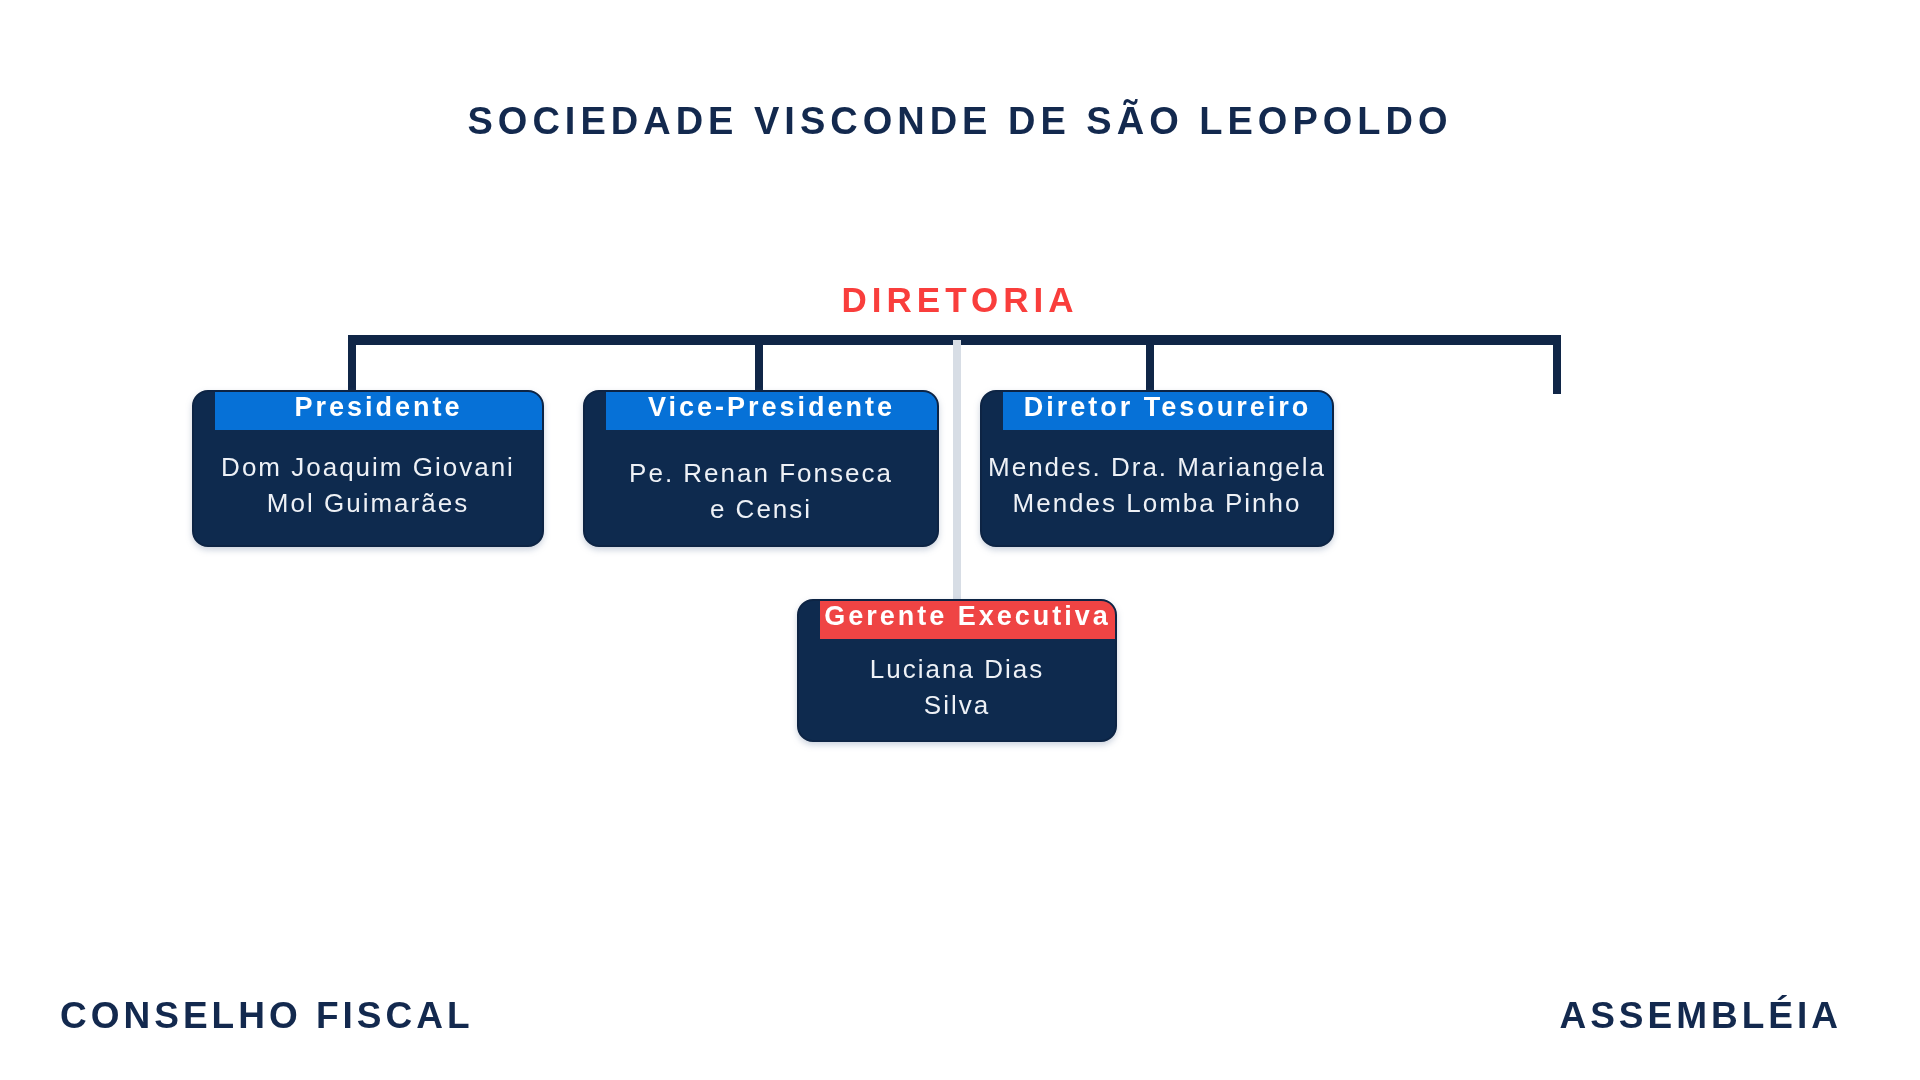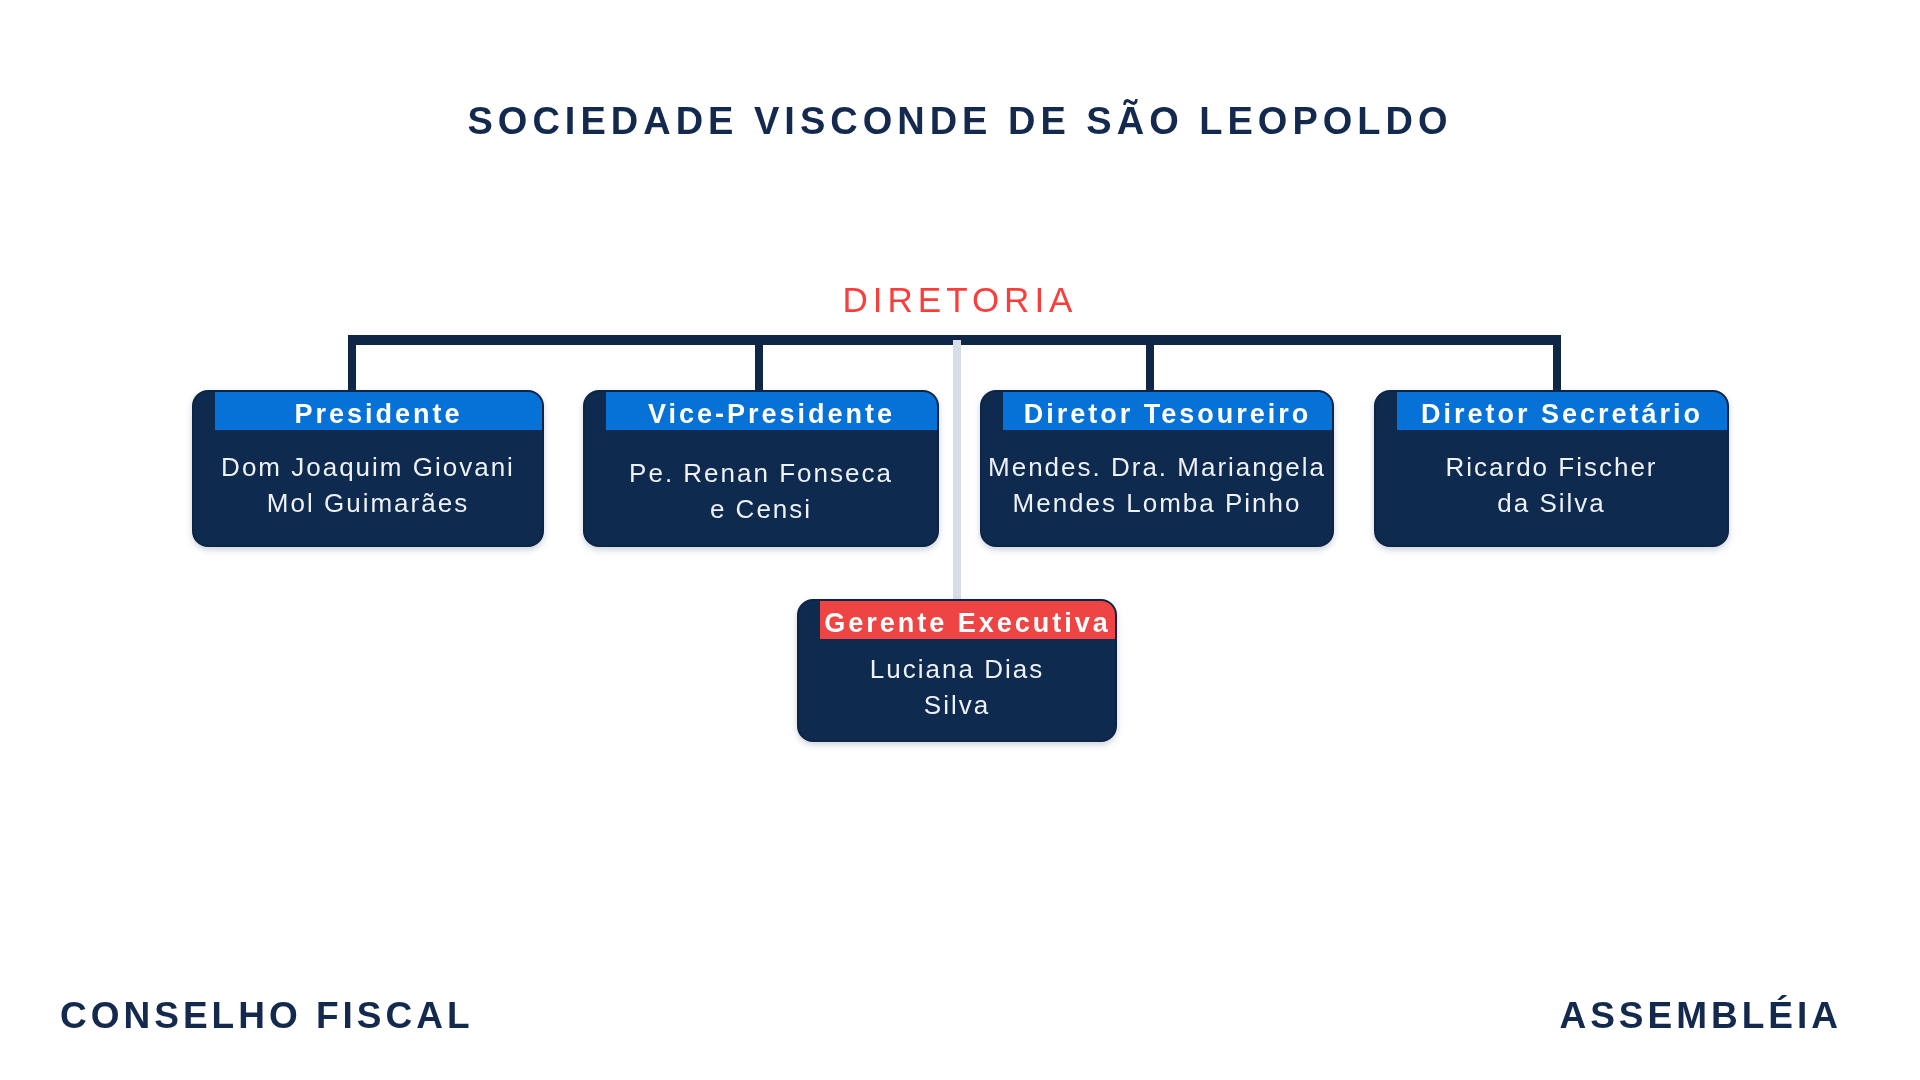--- a/index.html
+++ b/index.html
@@ -30,21 +30,21 @@
   }
 
   
   .diretoria-label {
     position: absolute;
     left: 0;
     right: 0;
     top: 280px;
     text-align: center;
     font-size: 35px;
-    font-weight: 400;
+    font-weight: 700;
     letter-spacing: 5px;
     color: #f93e3c;
   }
 
   
   .connector { position: absolute; background: #102647; z-index: 1; }
   .connector-bar  { left: 348px;  top: 335px; width: 1213px; height: 10px; }
   .stub           { width: 8px;   top: 340px; height: 54px; }
   .stub-1 { left: 348px; }
   .stub-2 { left: 755px; }
@@ -74,21 +74,21 @@
   .box-2 { left: 583px;  width: 352px; gap: 12px; }
   .box-3 { left: 980px;  width: 350px; }
   .box-4 { left: 1374px; width: 351px; }
   .manager-box { left: 797px; top: 599px; width: 316px; height: 139px; }
 
   .org-box-header {
     height: 38px;
     flex: 0 0 38px;
     background: #0671d7;
     display: flex;
-    align-items: flex-end;
+    align-items: flex-start;
     justify-content: center;
     color: #ffffff;
     font-size: 27px;
     font-weight: 700;
     letter-spacing: 3px;
     white-space: nowrap;
     margin-left: 21px;
   }
   .manager-box .org-box-header { background: #ef4444; }
 
@@ -160,29 +160,20 @@
   <div class="org-box row-box box-3">
     <div class="org-box-header">
       <span>Diretor Tesoureiro</span>
     </div>
     <div class="org-box-body">
       <div>Mendes. Dra. Mariangela</div>
       <div>Mendes Lomba Pinho</div>
     </div>
   </div>
 
-  <div class="org-box row-box box-4">
-    <div class="org-box-header">
-      <span>Diretor Secretário</span>
-    </div>
-    <div class="org-box-body">
-      <div>Ricardo Fischer</div>
-      <div>da Silva</div>
-    </div>
-  </div>
 
   <div class="org-box manager-box">
     <div class="org-box-header">
       <span>Gerente Executiva</span>
     </div>
     <div class="org-box-body">
       <div>Luciana Dias</div>
       <div>Silva</div>
     </div>
   </div>

